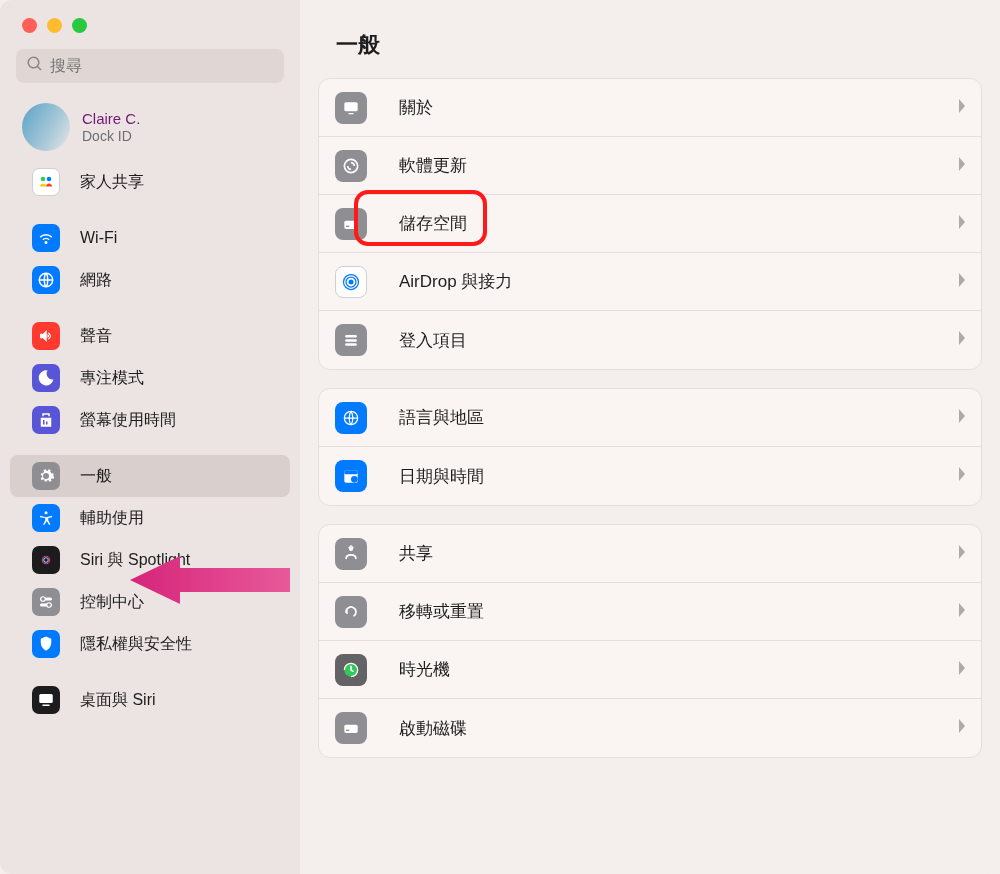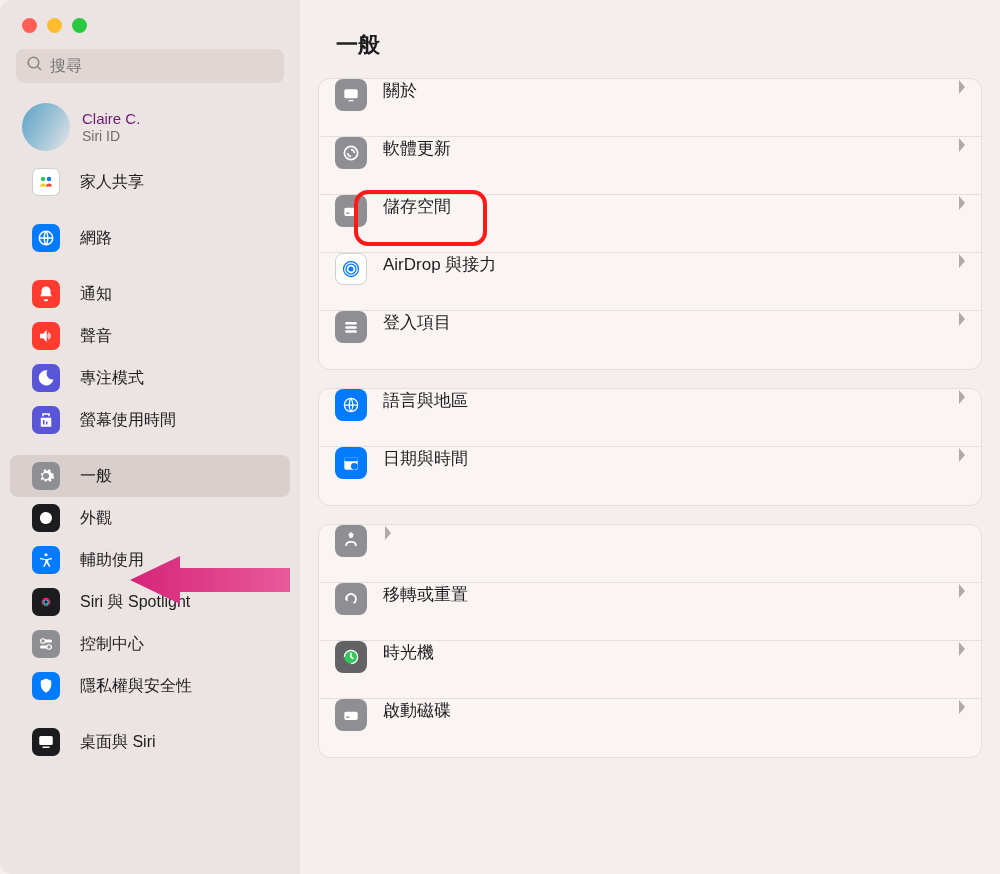--- a/index.html
+++ b/index.html
@@ -26,21 +26,21 @@
 .sep{height:14px;}
 
 
 .arrow-anno{position:absolute;left:130px;top:556px;pointer-events:none;}
 .arrow-anno svg{width:160px;height:48px;}
 
 
 .main{flex:1;height:100%;padding:0 18px 0 0;overflow:hidden;display:flex;flex-direction:column;}
 .main-title{font-size:22px;font-weight:700;color:#1d1d1f;padding:30px 0 18px 36px;}
 .panel-group{margin:0 0 18px 18px;background:#faf5f3;border:1px solid #e6dedc;border-radius:12px;overflow:hidden;}
-.panel-row{display:flex;height:58px;padding:0 14px 0 16px;border-bottom:1px solid #e6dedc;gap:16px;position:relative;}
+.panel-row{display:flex;align-items:center;height:58px;padding:0 14px 0 16px;border-bottom:1px solid #e6dedc;gap:32px;position:relative;}
 .panel-row:last-child{border-bottom:none;}
 .panel-row .picn{width:32px;height:32px;border-radius:8px;display:flex;align-items:center;justify-content:center;flex-shrink:0;}
 .panel-row .picn svg{width:20px;height:20px;fill:#fff;}
 .panel-row .label{font-size:17px;color:#1d1d1f;flex:1;}
 .panel-row .chev svg{width:10px;height:16px;fill:#b0a9a7;}
 .highlight-box{position:absolute;left:354px;top:190px;width:133px;height:56px;border:4px solid #ff1a1a;border-radius:14px;pointer-events:none;}
 
 
 .c-grey{background:#8e8e93;} .c-dgrey{background:#636366;} .c-blue{background:#007aff;}
 .c-red{background:#ff3b30;} .c-purple{background:#5856d6;} .c-black{background:#1c1c1e;}
@@ -65,21 +65,21 @@
             <path d="M10 2a8 8 0 016.32 12.9l4.39 4.4-1.41 1.41-4.4-4.39A8 8 0 1110 2zm0 2a6 6 0 100 12 6 6 0 000-12z"></path>
           </svg>
       </span>
       <input type="text" placeholder="搜尋" style="">
     </div>
 
     <div class="account">
       <div class="avatar"></div>
       <div>
         <div class="name">Claire C.</div>
-        <div class="sub">Siri ID</div>
+        <div class="sub">Dock ID</div>
       </div>
     </div>
 
     <div class="side-scroll">
 
       <div class="side-item">
         <div class="icn c-white">
             <svg viewBox="0 0 24 24">
               <circle cx="8" cy="8" r="3" fill="#34c759"></circle>
               <circle cx="16" cy="8" r="3" fill="#007aff"></circle>
@@ -88,40 +88,40 @@
             </svg>
           </div>
         <span>家人共享</span>
       </div>
 
       <div class="sep"></div>
 
       <div class="side-item">
         <div class="icn c-blue">
             <svg viewBox="0 0 24 24">
+              <path d="M12 20a2 2 0 100-4 2 2 0 000 4zm-4.95-6.36a7 7 0 019.9 0l-1.41 1.41a5 5 0 00-7.08 0l-1.41-1.41zM3.51 10.1a12 12 0 0116.98 0l-1.41 1.41a10 10 0 00-14.16 0L3.51 10.1z"></path>
+            </svg>
+          </div>
+        <span>Wi-Fi</span>
+      </div>
+      <div class="side-item">
+        <div class="icn c-blue">
+            <svg viewBox="0 0 24 24">
               <circle cx="12" cy="12" r="9" fill="none" stroke="#fff" stroke-width="2"></circle>
               <path d="M3 12h18M12 3c3 3 3 15 0 18M12 3c-3 3-3 15 0 18" stroke="#fff" stroke-width="2" fill="none"></path>
             </svg>
           </div>
         <span>網路</span>
       </div>
 
       <div class="sep"></div>
 
       <div class="side-item">
         <div class="icn c-red">
             <svg viewBox="0 0 24 24">
-              <path d="M12 2a6 6 0 016 6v4l2 3H4l2-3V8a6 6 0 016-6zm0 20a3 3 0 003-3H9a3 3 0 003 3z"></path>
-            </svg>
-          </div>
-        <span>通知</span>
-      </div>
-      <div class="side-item">
-        <div class="icn c-red">
-            <svg viewBox="0 0 24 24">
               <path d="M4 9v6h4l5 5V4L8 9H4zm12 3a3 3 0 00-2-2.83v5.66A3 3 0 0016 12zm2.5 0a5.5 5.5 0 00-3.5-5.12v2.06A3.5 3.5 0 0117 12a3.5 3.5 0 01-2 3.06v2.06A5.5 5.5 0 0018.5 12z"></path>
             </svg>
           </div>
         <span>聲音</span>
       </div>
       <div class="side-item">
         <div class="icn c-purple">
             <svg viewBox="0 0 24 24">
               <path d="M14 2a10 10 0 108 12 8 8 0 01-8-12z"></path>
             </svg>
@@ -139,29 +139,20 @@
 
       <div class="sep"></div>
 
       <div class="side-item selected">
         <div class="icn c-grey">
             <svg viewBox="0 0 24 24">
               <path d="M12 8a4 4 0 100 8 4 4 0 000-8zm9 4l2 1-1 3-2-1a8 8 0 01-1.5 1.5l1 2-3 1-1-2h-2l-1 2-3-1 1-2A8 8 0 018 16.5l-2 1-1-3 2-1v-2l-2-1 1-3 2 1A8 8 0 019.5 6l-1-2 3-1 1 2h2l1-2 3 1-1 2A8 8 0 0119.5 9l2-1 1 3-2 1v0z"></path>
             </svg>
           </div>
         <span>一般</span>
-      </div>
-      <div class="side-item">
-        <div class="icn c-black">
-            <svg viewBox="0 0 24 24">
-              <circle cx="12" cy="12" r="8"></circle>
-              <path d="M12 4a8 8 0 000 16V4z" fill="#fff" opacity="0.9"></path>
-            </svg>
-          </div>
-        <span>外觀</span>
       </div>
       <div class="side-item">
         <div class="icn c-blue">
             <svg viewBox="0 0 24 24">
               <circle cx="12" cy="5" r="2"></circle>
               <path d="M4 9l8 2 8-2v2l-5 1v3l3 6h-2l-3-5-3 5H8l3-6v-3L4 11V9z"></path>
             </svg>
           </div>
         <span>輔助使用</span>
       </div>
@@ -308,20 +299,21 @@
 
     <div class="panel-group">
       <div class="panel-row">
         <div class="picn c-grey">
             <svg viewBox="0 0 24 24">
               <circle cx="12" cy="6" r="2.5"></circle>
               <path d="M6 18c0-3 2.5-5 6-5s6 2 6 5" fill="none" stroke="#fff" stroke-width="2"></path>
               <path d="M12 2l3 3M12 2L9 5" stroke="#fff" stroke-width="1.5"></path>
             </svg>
           </div>
+        <span class="label">共享</span>
         <span class="chev"><svg viewBox="0 0 10 16">
               <path d="M2 1l6 7-6 7"></path>
             </svg></span>
       </div>
       <div class="panel-row">
         <div class="picn c-grey">
             <svg viewBox="0 0 24 24">
               <path d="M6 12a6 6 0 119 5.2M8 10l-2 2 2 2" stroke="#fff" stroke-width="2" fill="none"></path>
             </svg>
           </div>

